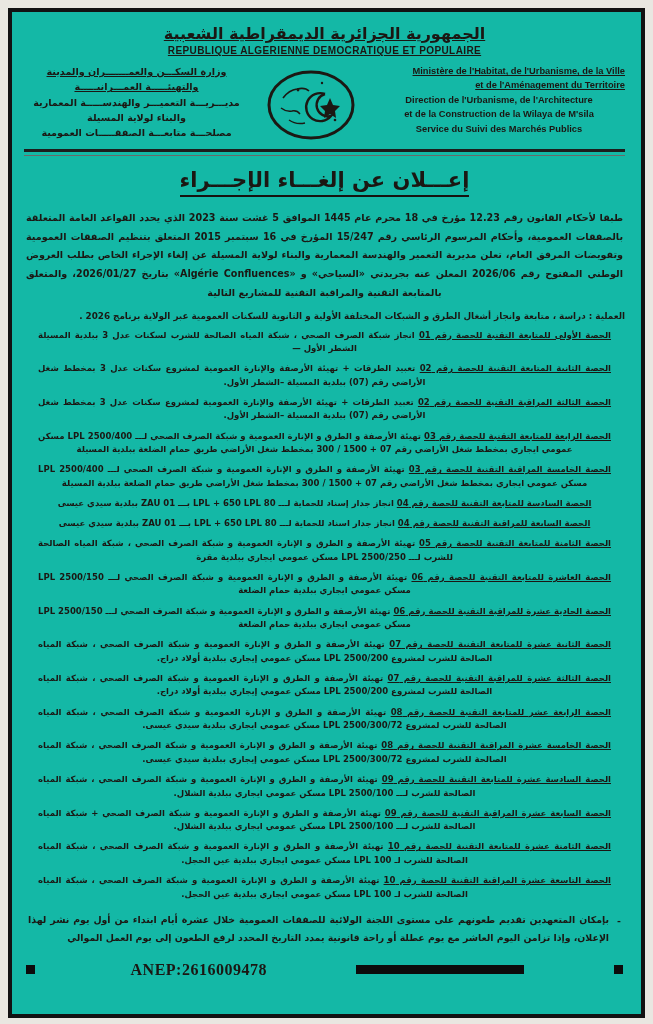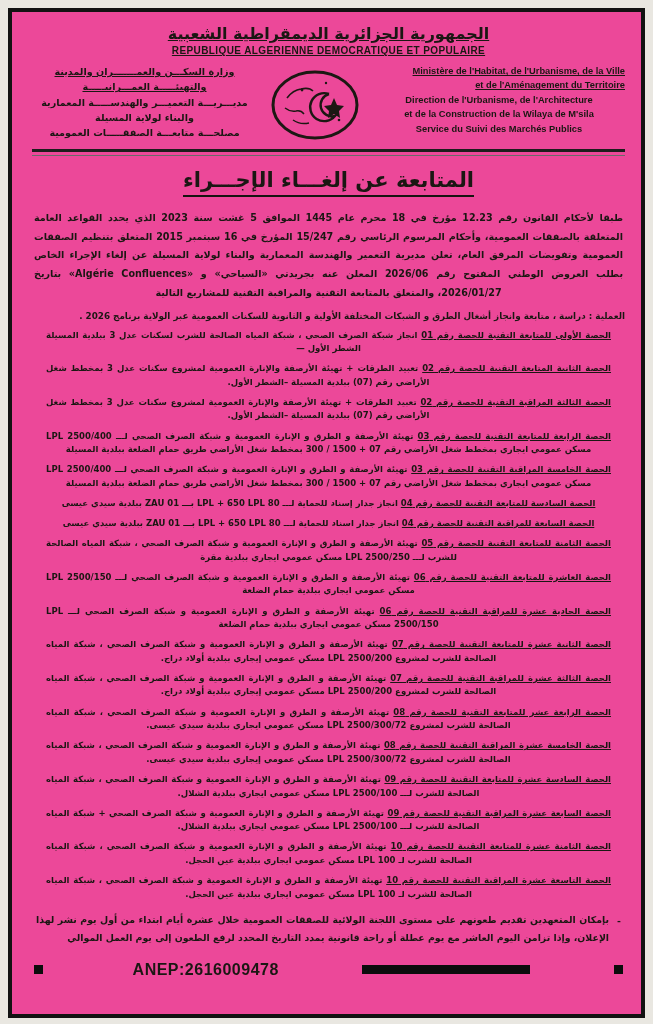--- a/index.html
+++ b/index.html
@@ -5,24 +5,24 @@
   html,body{margin:0;padding:0;}
   body{
     width:653px;height:1024px;position:relative;
     background:#e9e7e1;
     font-family:"DejaVu Sans",sans-serif;
     color:#1b1713;
     overflow:hidden;
   }
   .scan-page{
     position:absolute;left:8px;top:8px;right:8px;bottom:6px;
-    background:#ec4899;
+    background:#14b8a6;
     border:4px solid #121212;
     box-sizing:border-box;
-    padding:10px 16px 8px 20px;
+    padding:10px 16px 8px 12px;
     overflow:hidden;
   }
   
   .country-ar{
     text-align:center;font-weight:bold;font-size:16px;
     text-decoration:underline;letter-spacing:1px;margin:2px 0 2px 0;
   }
   .country-fr{
     direction:ltr;text-align:center;font-weight:bold;font-size:10px;
     font-family:"Liberation Sans",sans-serif;
@@ -71,21 +71,21 @@
   }
   .note .dash{flex:0 0 auto;padding-top:1px;}
   .note .txt{text-align:justify;text-align-last:right;}
   
   .footer{
     direction:ltr;display:flex;align-items:center;justify-content:space-between;
     margin-top:14px;padding:0 2px;
   }
   .corner-sq{width:9px;height:9px;background:#0c0c0c;flex:0 0 auto;}
   .anep{
-    font-family:Liberation Sans, sans-serif;font-weight:bold;font-size:16px;
+    font-family:Liberation Serif, serif;font-weight:bold;font-size:16px;
     letter-spacing:.5px;white-space:nowrap;padding-left:6px;
   }
   .footer-bar{height:9px;background:#0c0c0c;width:168px;flex:0 0 auto;}
   .journal{
     direction:rtl;font-size:12.5px;font-weight:bold;white-space:nowrap;
     display:flex;align-items:center;gap:4px;
   }
   .journal .sq{width:7px;height:7px;background:#0c0c0c;display:inline-block;}
 </style>
 </head>
@@ -124,21 +124,21 @@
       <div class="u">والتهيئـــــة العمـــرانيـــــة</div>
       <div>مديـــريـــة التعميـــر والهندســـــة المعمارية</div>
       <div>والبناء لولاية المسيلة</div>
       <div>مصلحـــة متابعـــة الصفقـــــات العمومية</div>
     </div>
   </div>
 
   <div class="header-rule"></div>
 
   <div class="doc-title-row">
-    <span class="doc-title">المتابعة عن إلغـــاء الإجـــراء</span>
+    <span class="doc-title">إعـــلان عن إلغـــاء الإجـــراء</span>
   </div>
 
   <p class="intro">طبقا لأحكام القانون رقم 12.23 مؤرخ في 18 محرم عام 1445 الموافق 5 غشت سنة 2023 الذي يحدد القواعد العامة المتعلقة بالصفقات العمومية، وأحكام المرسوم الرئاسي رقم 15/247 المؤرخ في 16 سبتمبر 2015 المتعلق بتنظيم الصفقات العمومية وتفويضات المرفق العام، تعلن مديرية التعمير والهندسة المعمارية والبناء لولاية المسيلة عن إلغاء الإجراء الخاص بطلب العروض الوطني المفتوح رقم 2026/06 المعلن عنه بجريدتي «السياحي» و «Algérie Confluences» بتاريخ 2026/01/27، والمتعلق بالمتابعة التقنية والمراقبة التقنية للمشاريع التالية</p>
 
   <p class="operation">العملية : دراسة ، متابعة وانجاز أشغال الطرق و الشبكات المختلفة الأولية و الثانوية للسكنات العمومية عبر الولاية برنامج 2026 .</p>
 
   <div class="lots">
       <p class="item"><span class="lead">الحصة الأولى للمتابعة التقنية للحصة رقم 01</span><span> انجاز شبكة الصرف الصحي ، شبكة المياه الصالحة للشرب لسكنات عدل 3 ببلدية المسيلة الشطر الأول —</span></p>
       <p class="item"><span class="lead">الحصة الثانية المتابعة التقنية للحصة رقم 02</span><span> تعبيد الطرقات + تهيئة الأرصفة والإنارة العمومية لمشروع سكنات عدل 3 بمخطط شغل الأراضي رقم (07) ببلدية المسيلة –الشطر الأول.</span></p>
       <p class="item"><span class="lead">الحصة الثالثة المراقبة التقنية للحصة رقم 02</span><span> تعبيد الطرقات + تهيئة الأرصفة والإنارة العمومية لمشروع سكنات عدل 3 بمخطط شغل الأراضي رقم (07) ببلدية المسيلة –الشطر الأول.</span></p>

